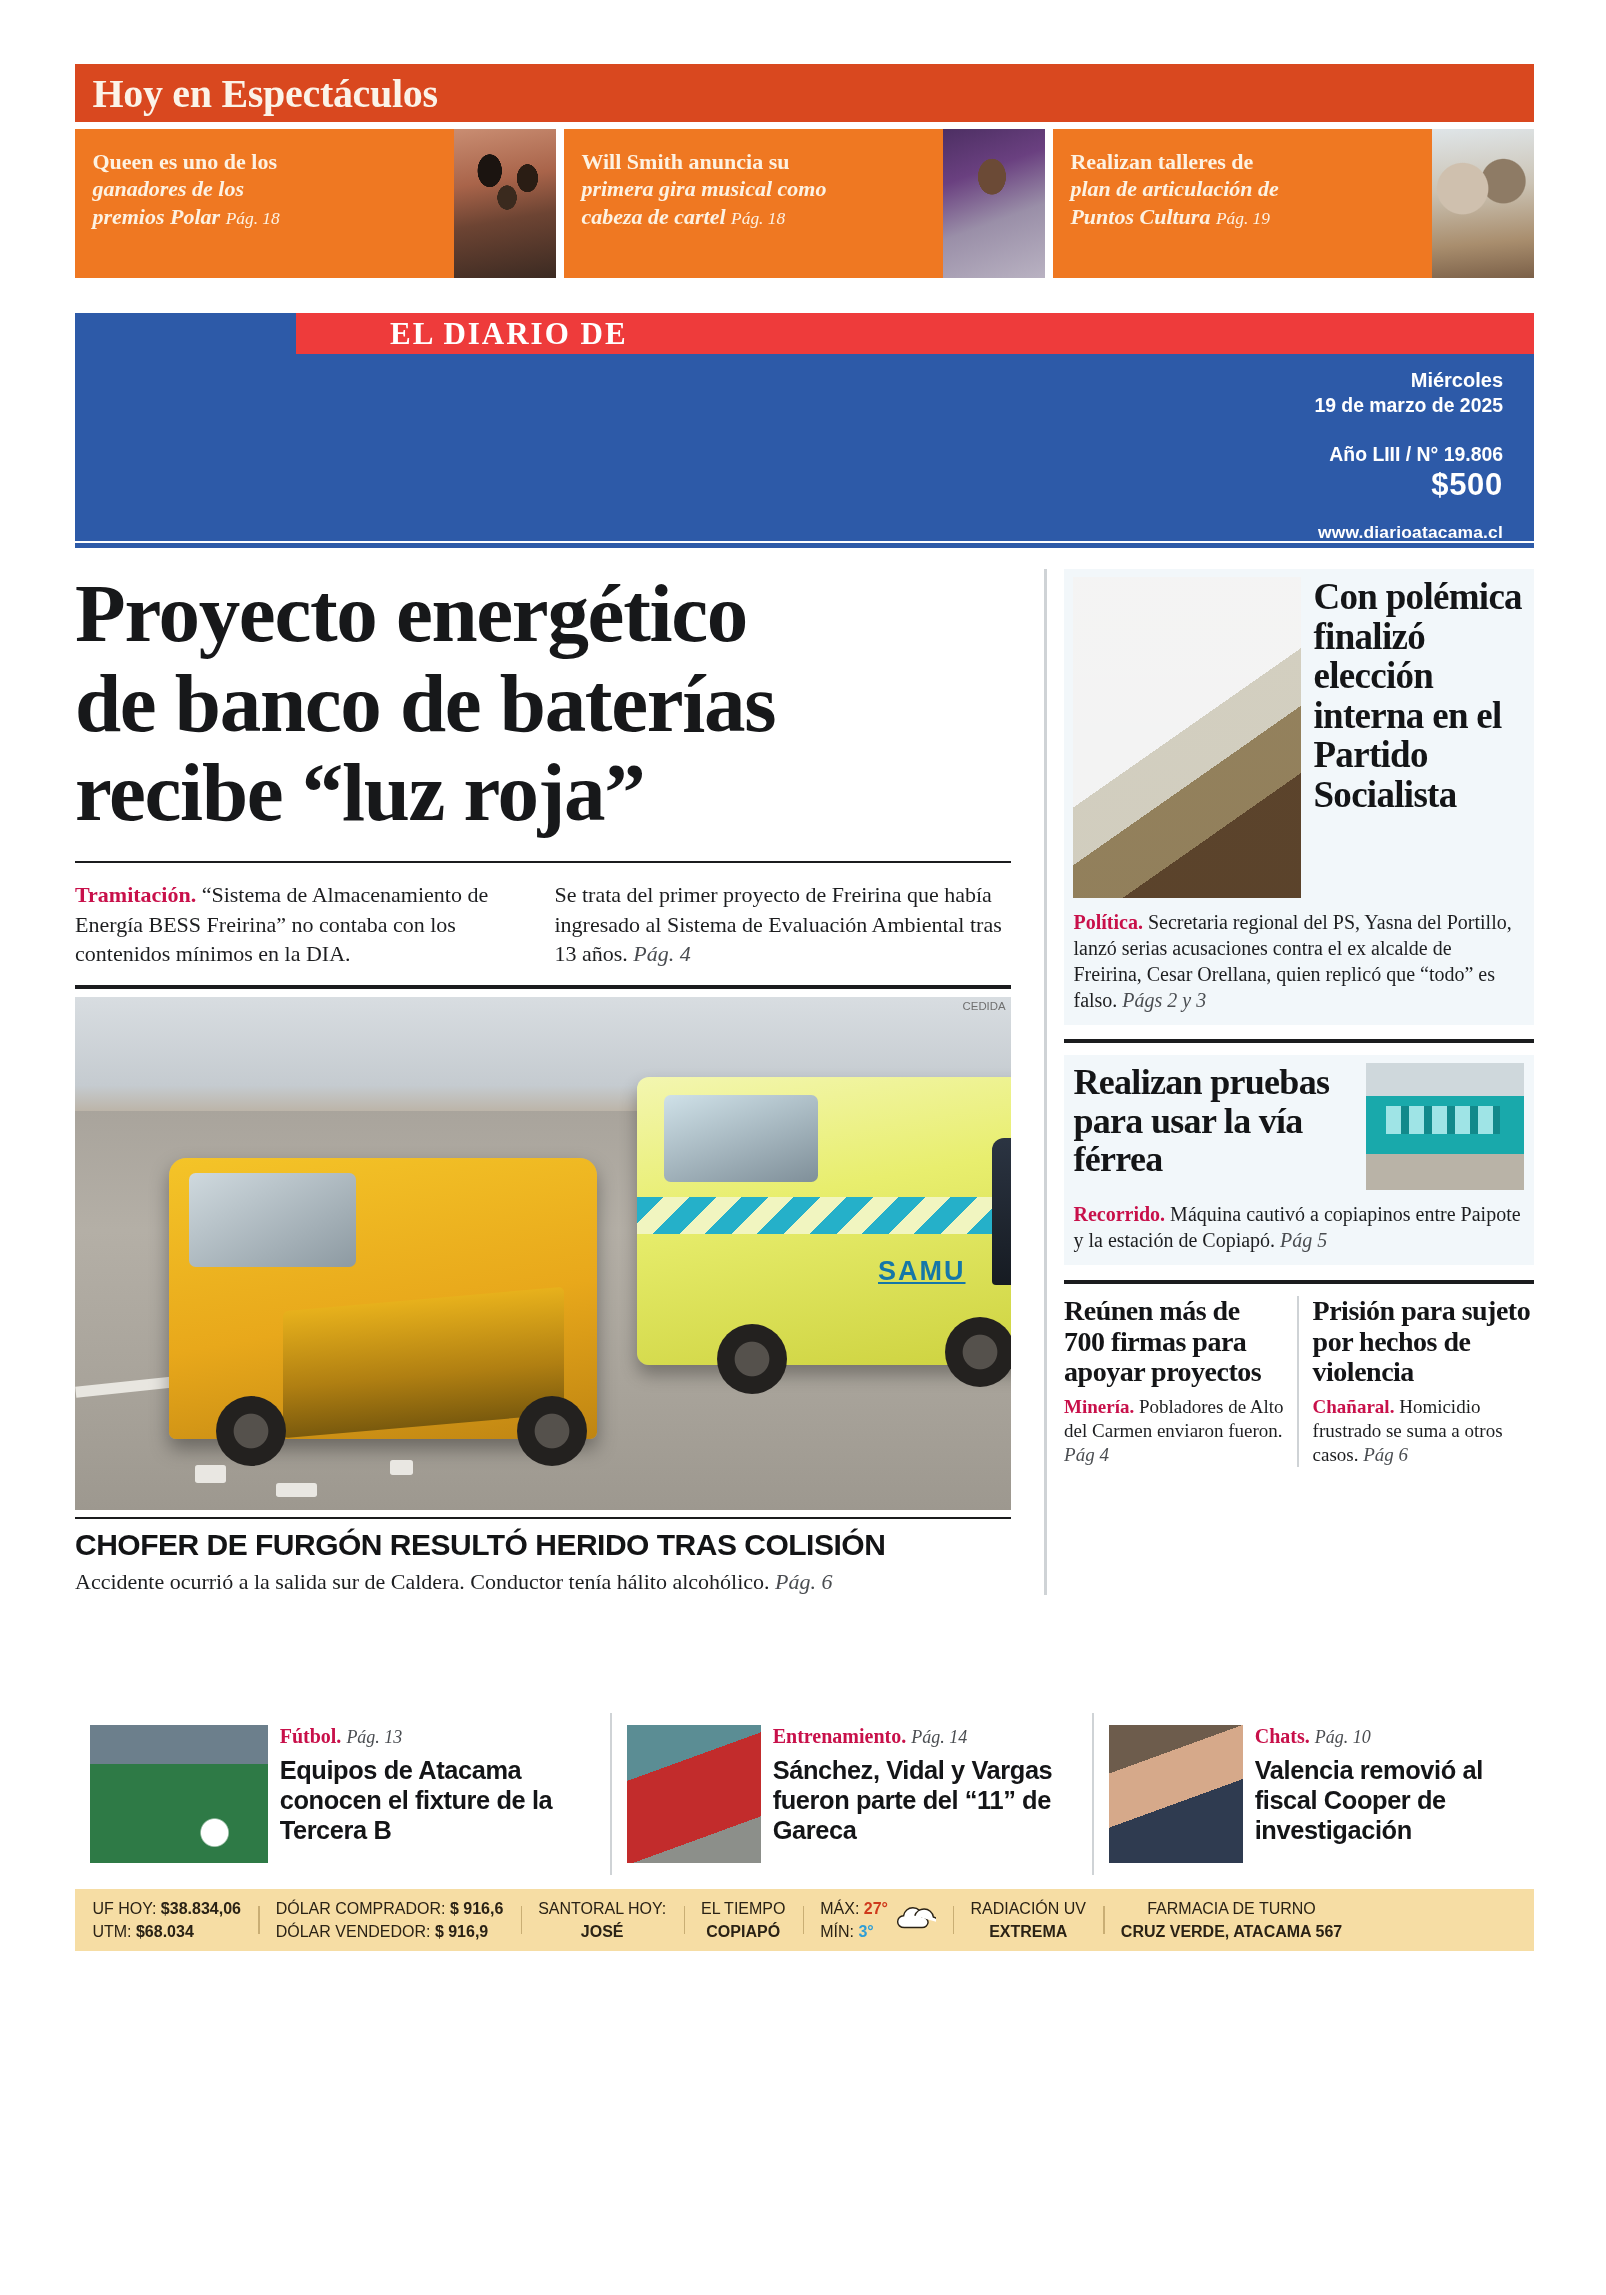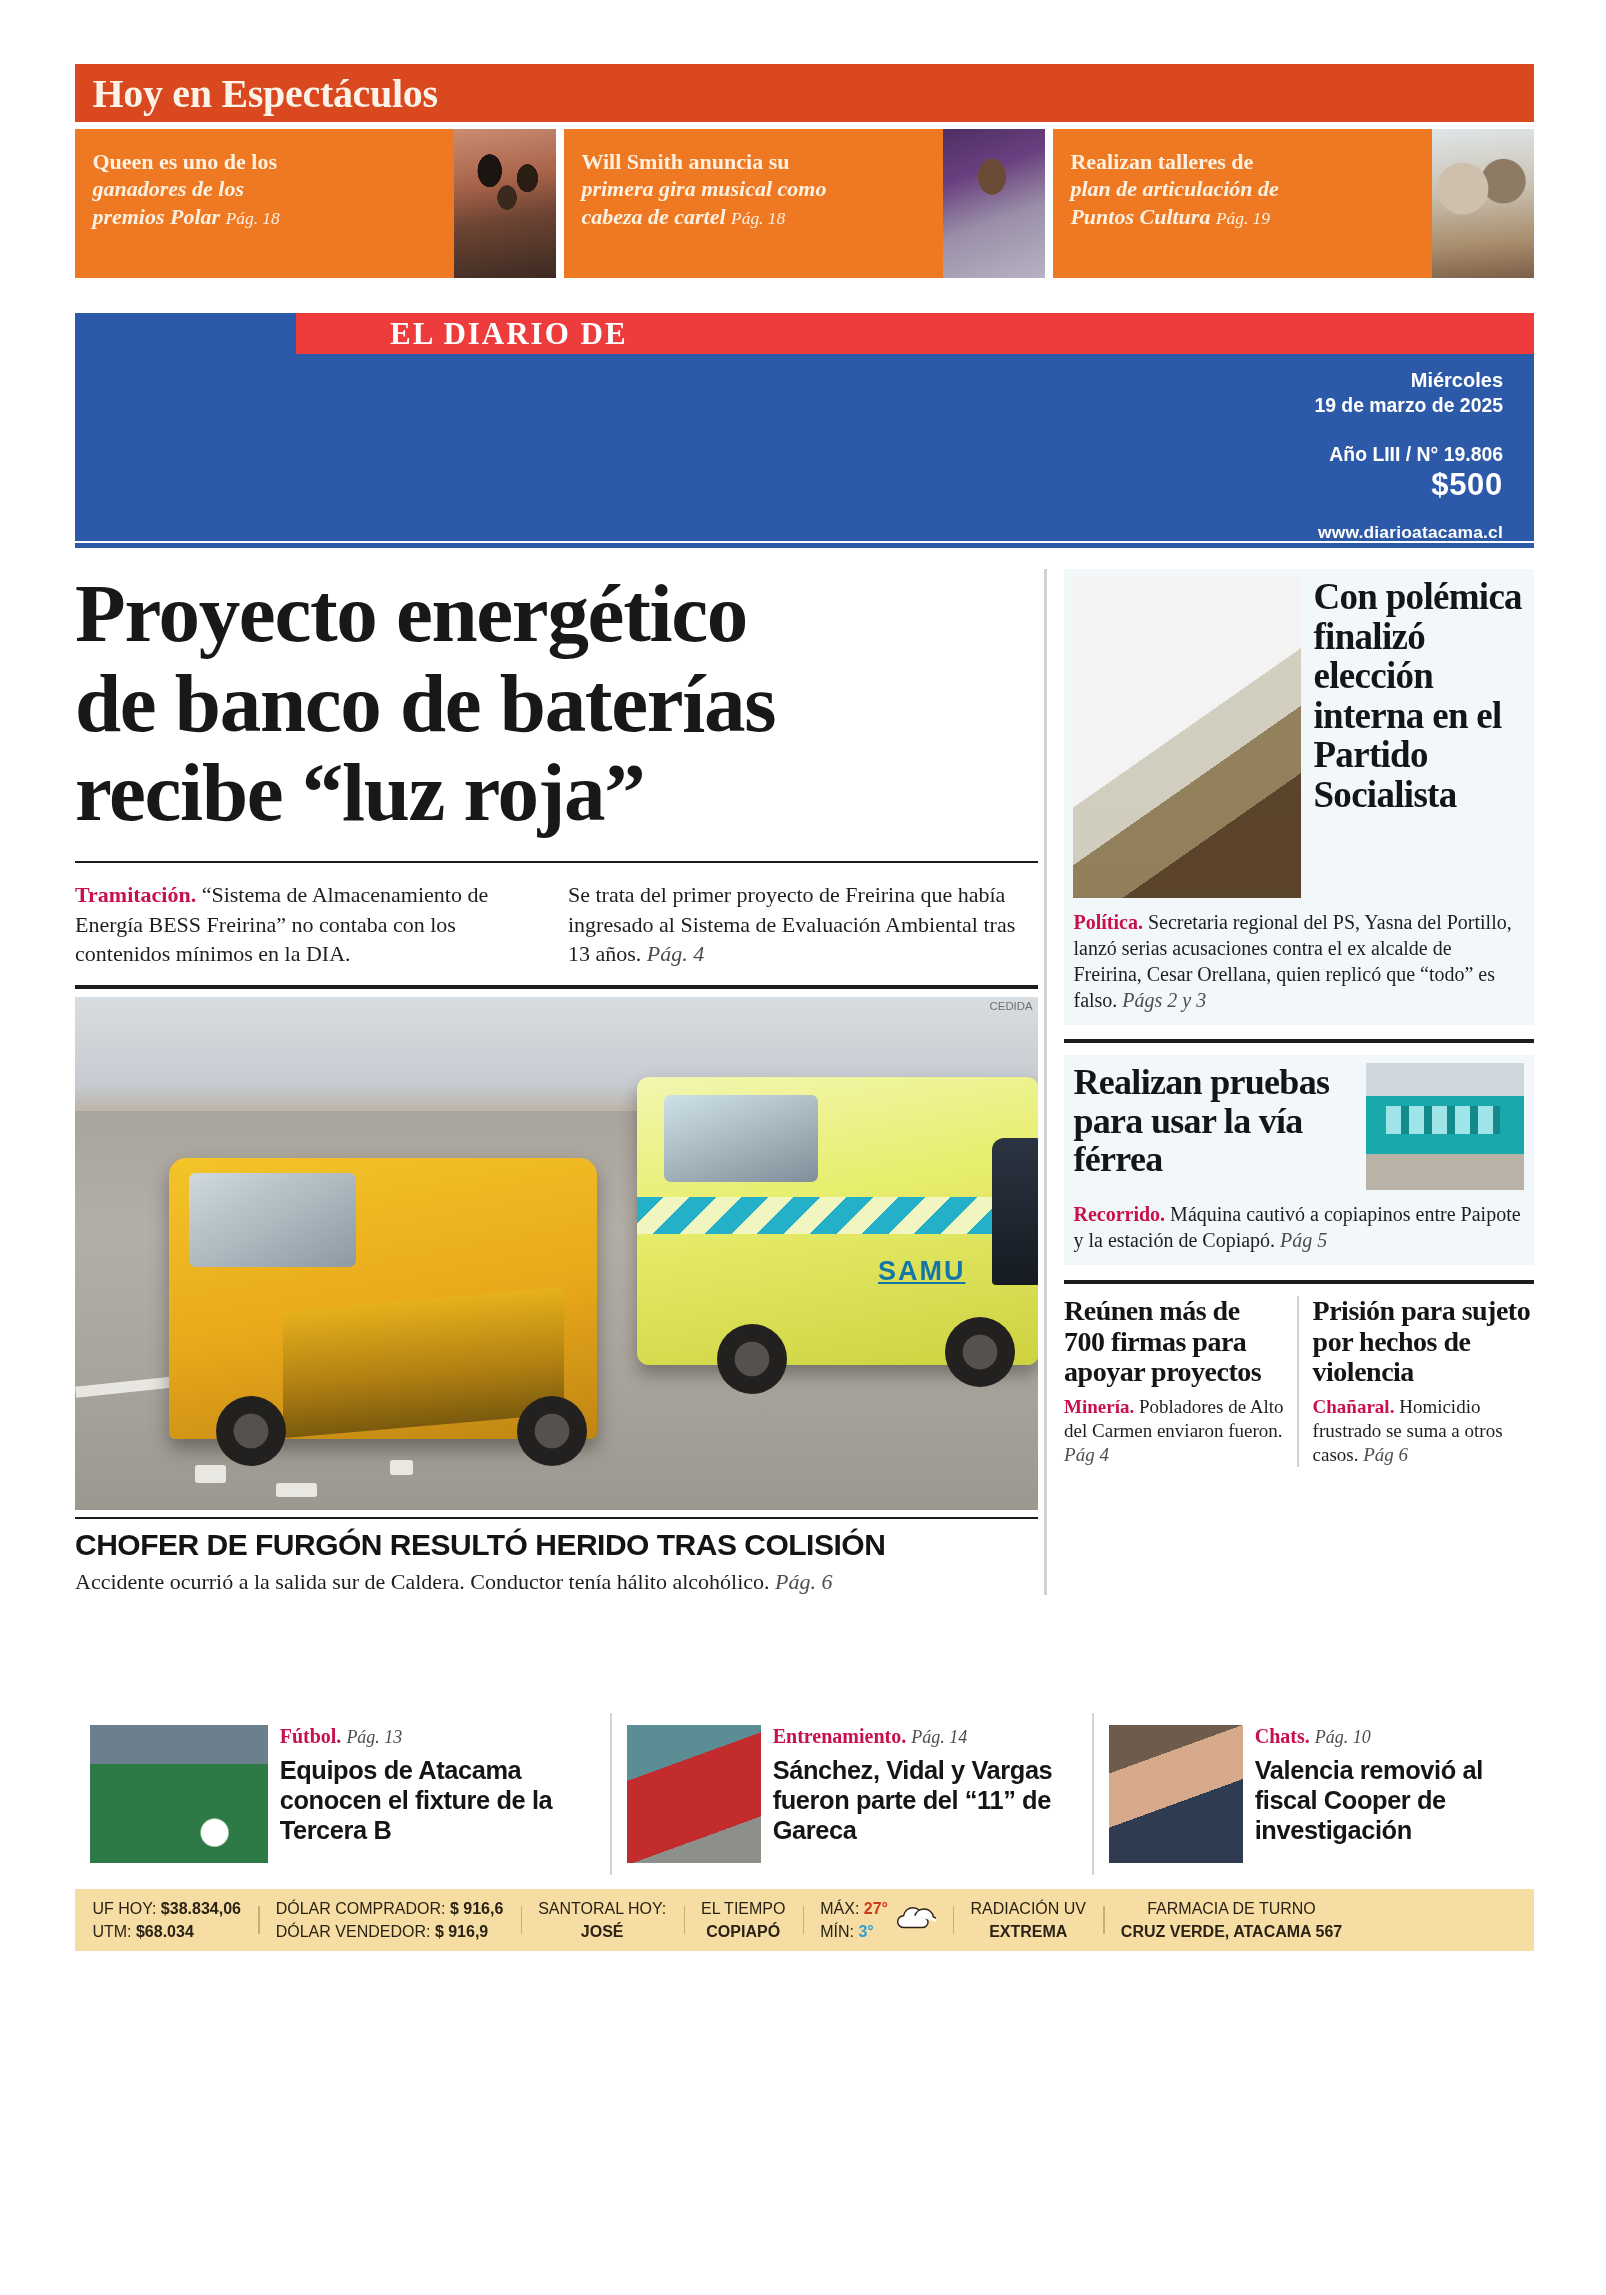--- a/index.html
+++ b/index.html
@@ -73,21 +73,21 @@
   .mast-meta .d1 { font-size: 20px; font-weight: bold; line-height: 1.25; }
   .mast-meta .d2 { font-size: 19.4px; font-weight: bold; line-height: 1.25; }
   .mast-meta .yr { font-size: 19.4px; font-weight: bold; margin-top: 25.4px; }
   .mast-meta .pr { font-size: 31px; font-weight: bold; letter-spacing: 0.7px; margin-top: 1.3px;}
   .mast-meta .web { font-size: 17.4px; font-weight: bold; margin-top: 19px; letter-spacing: 0.2px;}
   .mast-underline { position: absolute; left: 75px; top: 543px; width: 1459px; height: 4.7px; background: #2d5aa8; }
 
   
   .content { position: absolute; left: 75px; top: 569px; width: 1459px; }
   .cols { display: flex; }
-  .col-left { width: 969px; padding-right: 6px; }
+  .col-left { width: 969px; padding-right: 33px; }
   .col-div { width: 2.7px; background: #cfd3d6; }
   .col-right { width: 487px; padding-left: 17.4px; }
 
   
   .lead-h {
     font-family: "Liberation Serif", serif;
     font-weight: bold; font-size: 83px; line-height: 1.08;
     color: #17181a; letter-spacing: -1.3px;
   }
   .lead-rule { height: 2px; background: #1b1c1e; margin: 23px 0 17.4px; }

